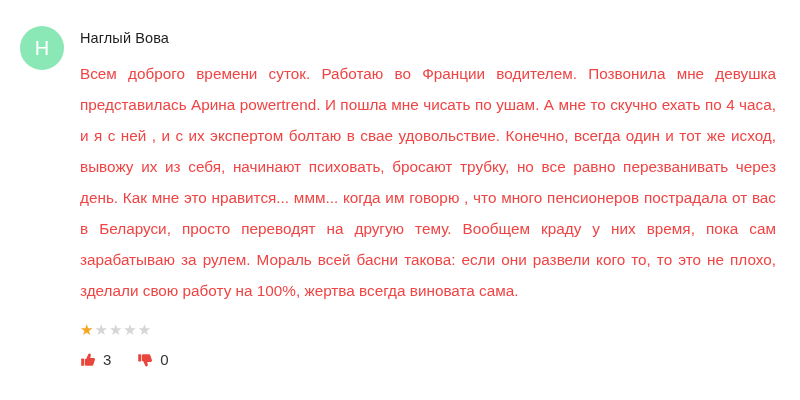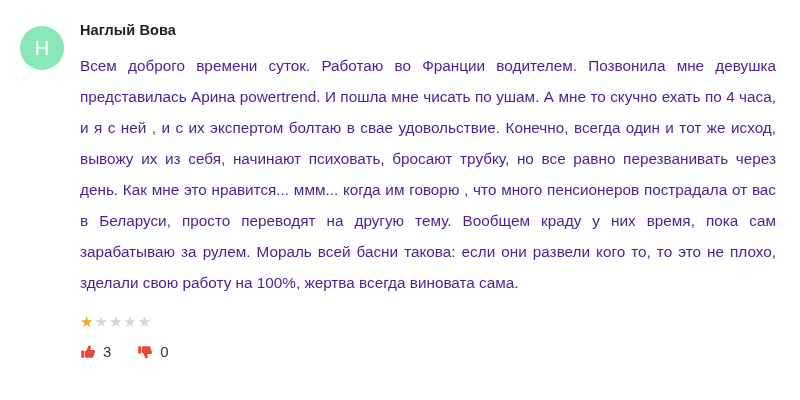--- a/index.html
+++ b/index.html
@@ -36,29 +36,29 @@
     font-family: "Liberation Sans", sans-serif;
     user-select: none;
   }
   .body-col {
     flex: 1 1 auto;
     min-width: 0;
     padding-left: 6px;
   }
   .author {
     font-size: 14.5px;
-    font-weight: bold;
+    font-weight: normal;
     color: #1f1f1f;
-    margin: 0 0 12px 0;
+    margin: 8px 0 12px 0;
     letter-spacing: 0.1px;
   }
   .review-text {
     font-size: 15.3px;
     line-height: 31px;
-    color: #4c1d95;
+    color: #ef4444;
     margin: 0;
     text-align: justify;
     text-justify: inter-word;
     max-width: 700px;
   }
   .rating {
     margin-top: 14px;
     display: flex;
     align-items: center;
     gap: 1px;

